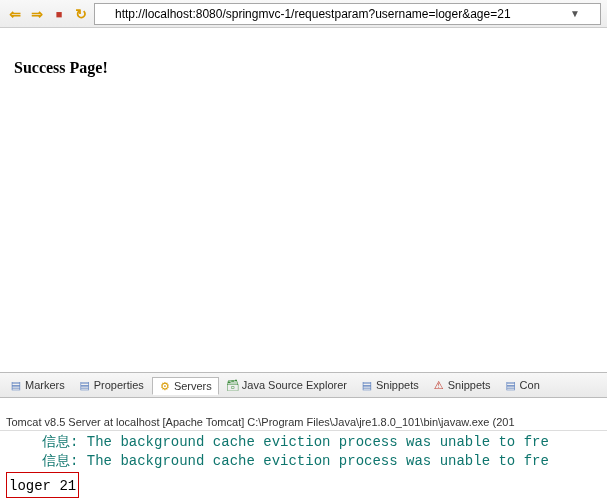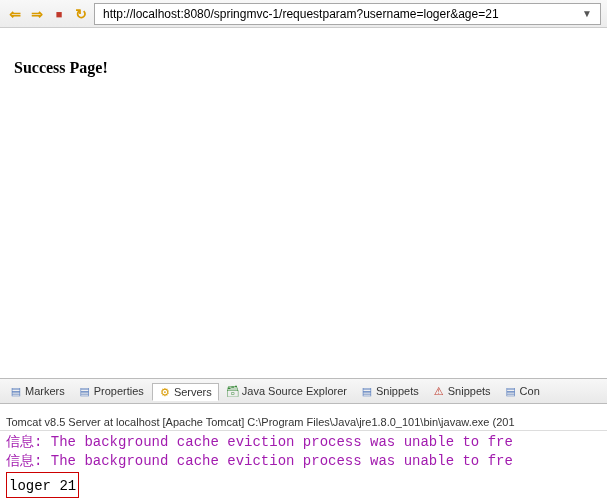--- a/index.html
+++ b/index.html
@@ -33,21 +33,21 @@
   }
   .tb-icon.stop { color: #c0392b; font-size: 11px; }
   .tb-icon.refresh { color: #d99a00; }
   .url-box {
     flex: 1;
     display: flex;
     align-items: center;
     border: 1px solid #a8a8a8;
     background: #fff;
     height: 22px;
-    padding: 0 8px;
+    padding: 0 20px;
     font-size: 12px;
     font-family: Tahoma, sans-serif;
   }
   .url-text { flex: 1; white-space: nowrap; overflow: hidden; }
   .url-drop { color: #555; font-size: 10px; padding-left: 4px; cursor: pointer;}
   .content {
     flex: 1;
     padding: 27px 12px;
     font-family: "Times New Roman", serif;
   }
@@ -86,34 +86,34 @@
   .ic-markers { color:#5a7fbf; }
   .ic-props   { color:#5a7fbf; }
   .ic-servers { color:#d99a00; }
   .ic-dse     { color:#3a8a3a; }
   .ic-snip    { color:#5a7fbf; }
   .ic-prob    { color:#c0392b; }
   .ic-con     { color:#5a7fbf; }
   .console-header {
     font-size: 11px;
     color: #333;
-    padding: 12px 6px 2px 6px;
+    padding: 18px 6px 2px 6px;
     border-bottom: 1px solid #ddd;
     white-space: nowrap; overflow: hidden;
     font-family: Tahoma, sans-serif;
   }
   .console {
     font-family: Consolas, "Courier New", monospace;
     font-size: 14px;
     line-height: 1.35;
     padding: 2px 6px 6px 6px;
     white-space: nowrap;
     overflow: hidden;
   }
-  .c-red { color: #a21caf; }
+  .c-red { color: #0f766e; margin-left: 36px; }
   .c-black { color: #000; }
   .sel {
     border: 1px solid #c00;
     display: inline-block;
     padding: 4px 2px 1px 2px;
     margin-top: 1px;
   }
 </style>
 </head>
 <body>

